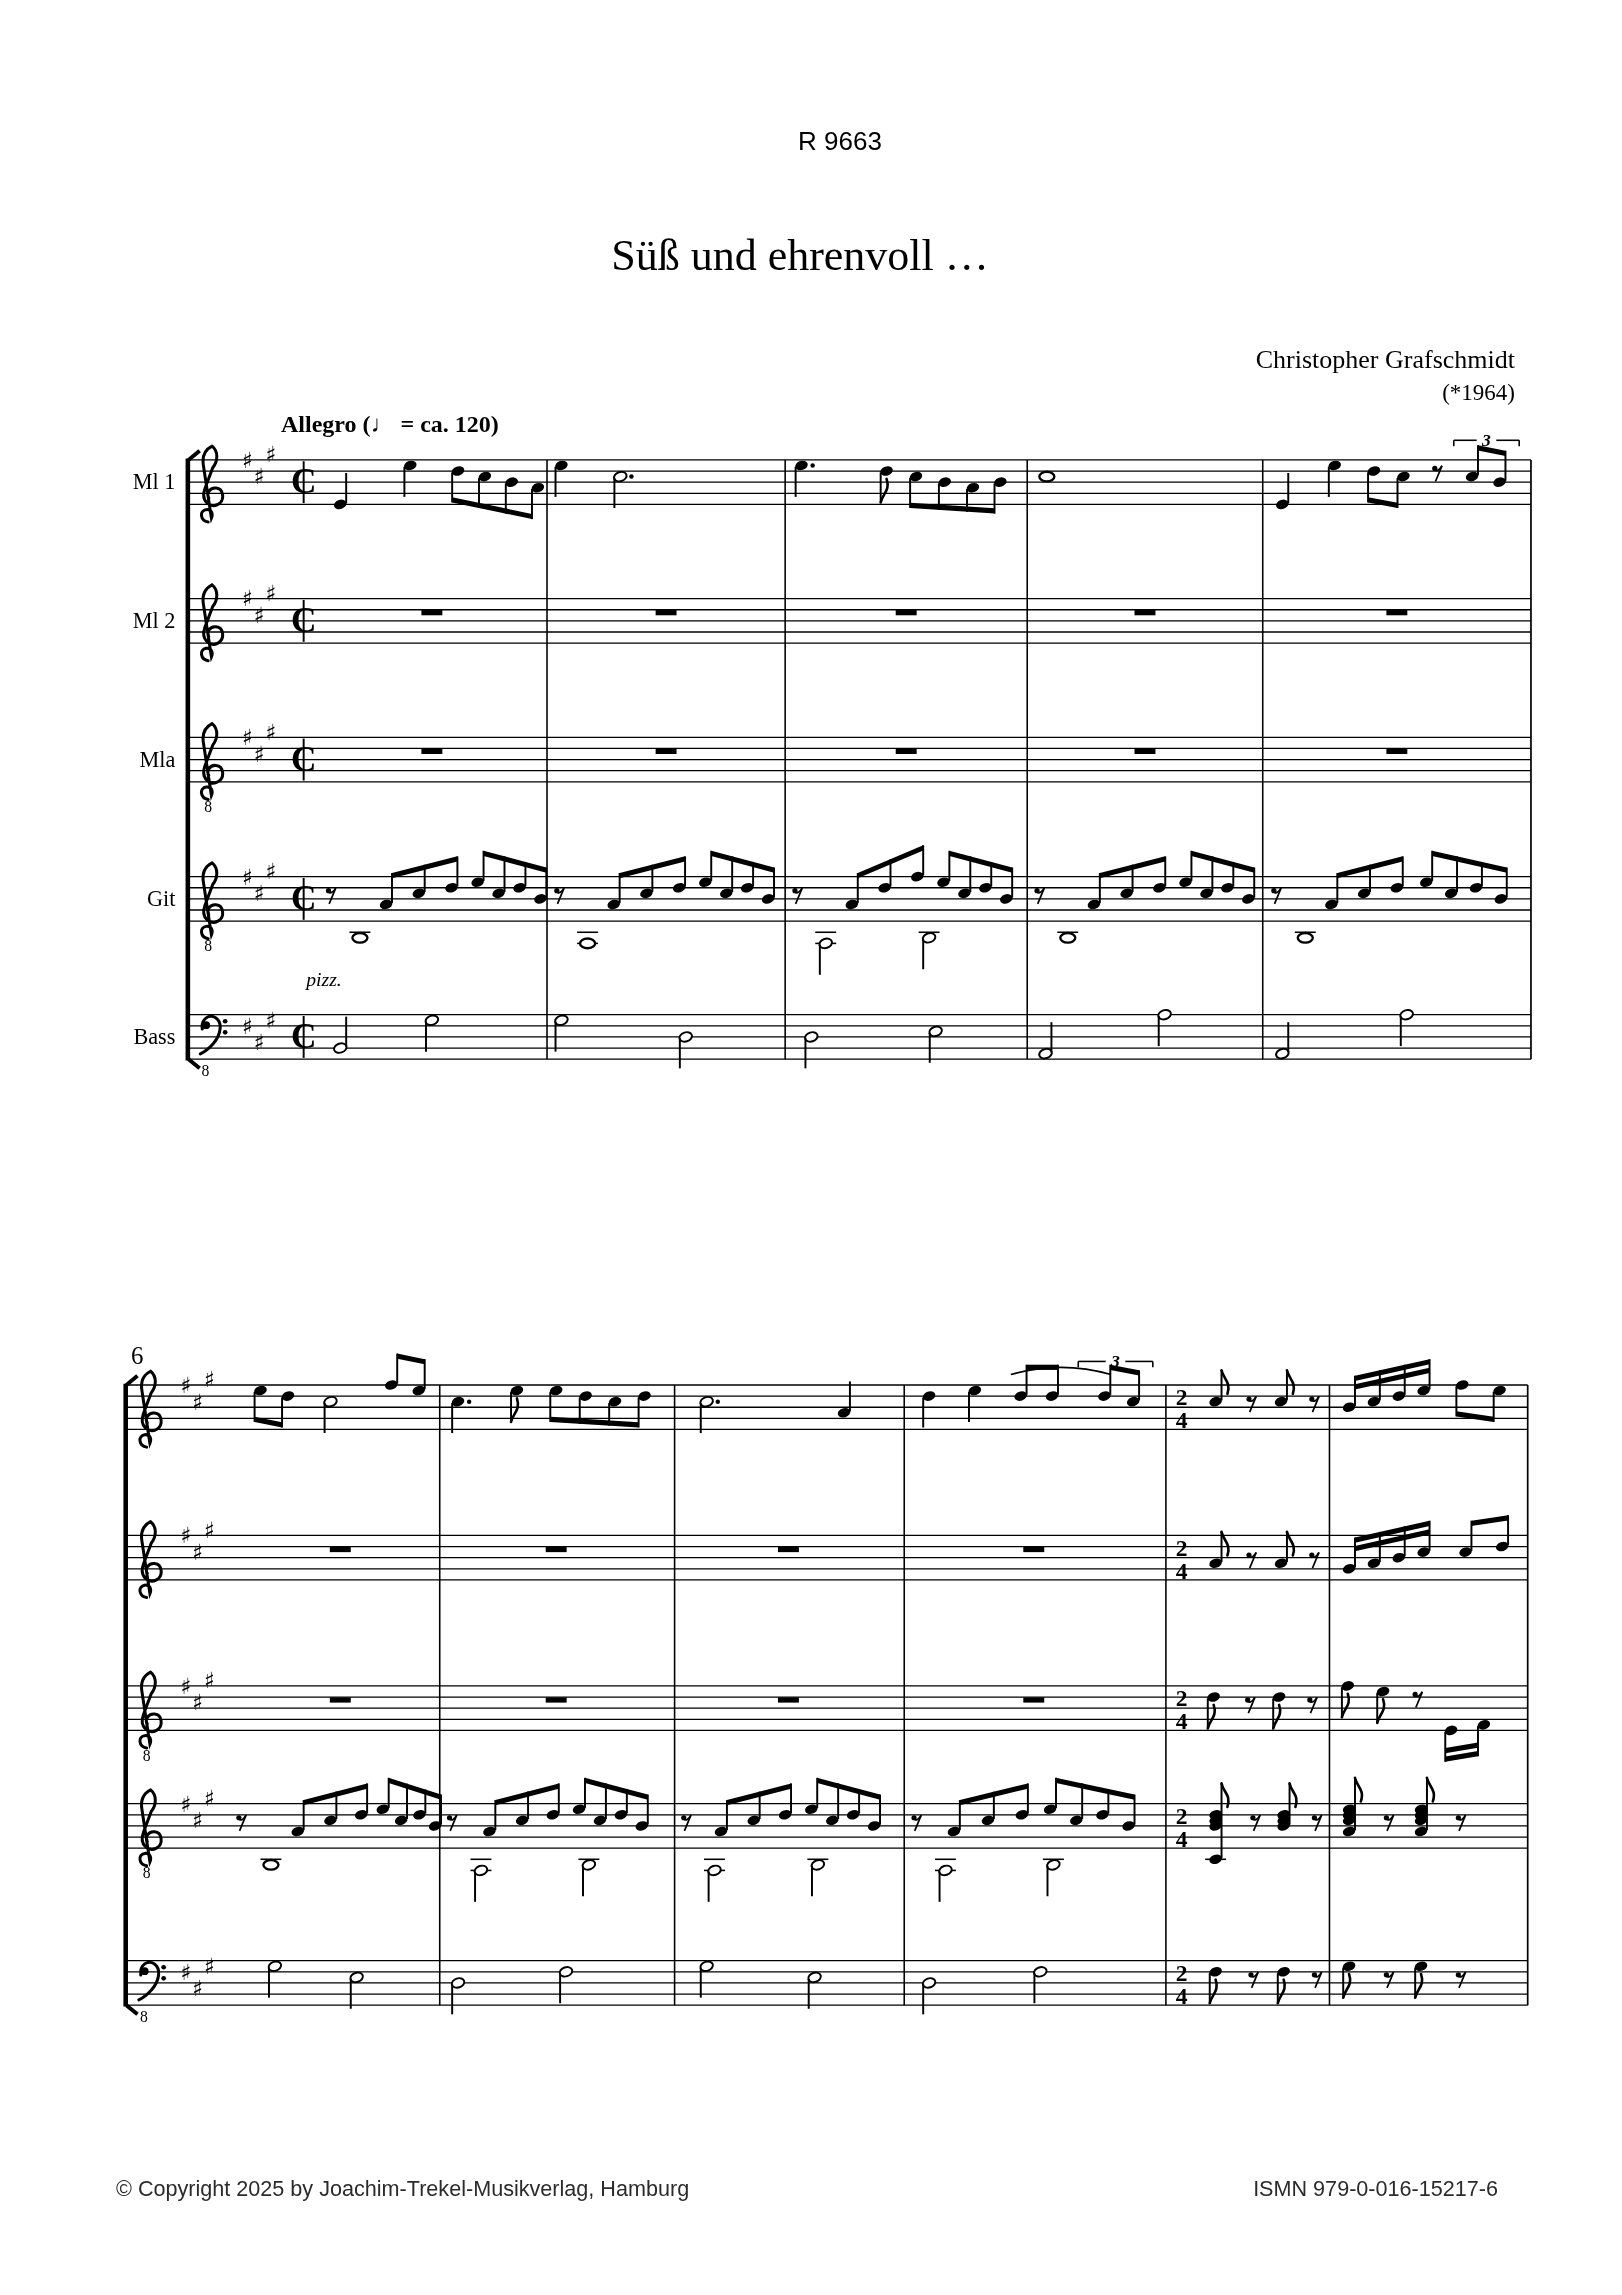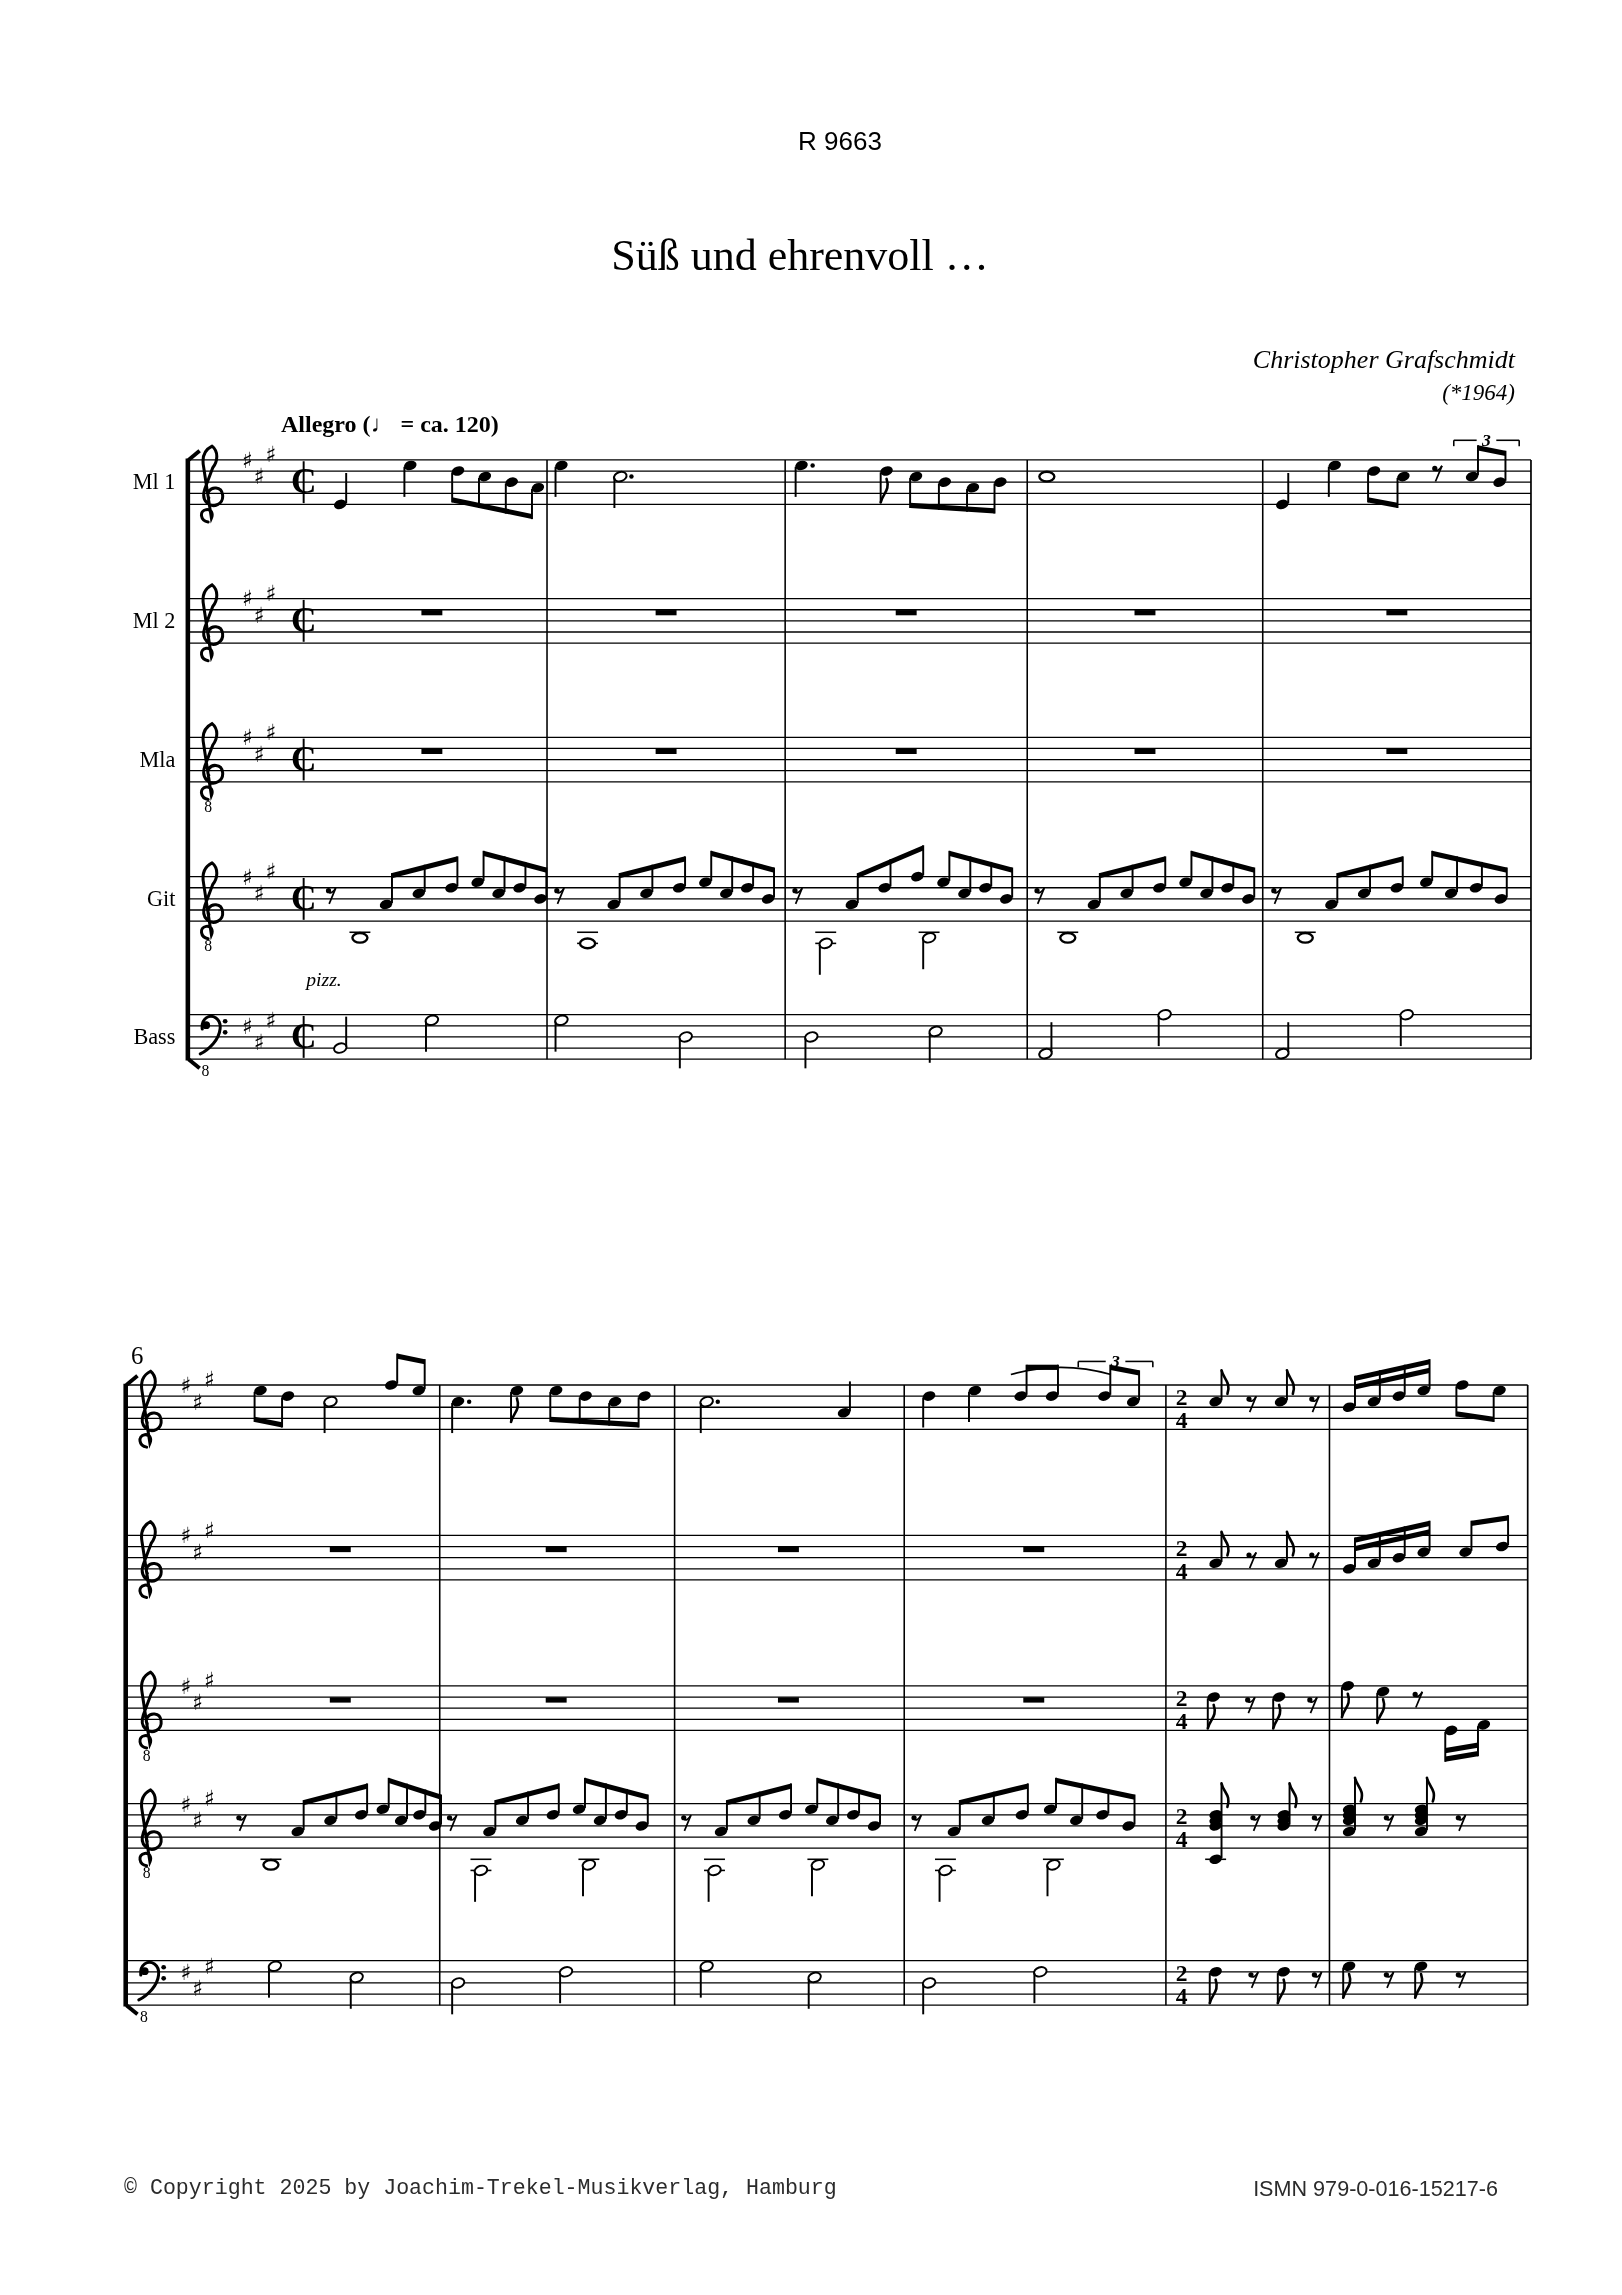--- a/index.html
+++ b/index.html
@@ -1,23 +1,23 @@
 <!DOCTYPE html>
 <html style="font-size:10.5px"><head>
 <meta charset="utf-8">
 <style>
   html,body{margin:0;padding:0;background:#fff;}
   body{width:1622px;height:2295px;position:relative;font-family:"Liberation Serif","DejaVu Serif",serif;color:#000;}
   .abs{position:absolute;}
   #header-number{top:126px;left:0;width:1622px;text-align:center;font-family:"Liberation Sans","DejaVu Sans",sans-serif;font-size:26px;margin-left:29px;}
   #title{top:230px;left:0;width:1600px;text-align:center;font-size:44px;}
-  #composer-block{top:342px;right:107px;text-align:right;font-size:26px;line-height:1.35;font-style:italic;}
+  #composer-block{top:342px;right:107px;text-align:right;font-size:26px;line-height:1.35;}
   #tempo{top:411px;left:281px;font-size:24px;font-weight:bold;font-family:"Liberation Serif","DejaVu Sans",serif;}
   #footer{top:2176px;left:0;width:1622px;font-family:"Liberation Sans","DejaVu Sans",sans-serif;font-size:21.6px;color:#2b2b2b;}
-  #footer-copyright{position:absolute;left:124px;top:0;font-family:Liberation Mono, monospace;}
+  #footer-copyright{position:absolute;left:116px;top:0;}
   #footer-ismn{position:absolute;right:124px;top:0;text-align:right;}
   svg{position:absolute;top:0;left:0;}
 </style>
 </head>
 <body>
 
 <div class="abs" id="header-number">R 9663</div>
 <div class="abs" id="title">Süß und ehrenvoll …</div>
 <div class="abs" id="composer-block">
   <div>Christopher Grafschmidt</div>

